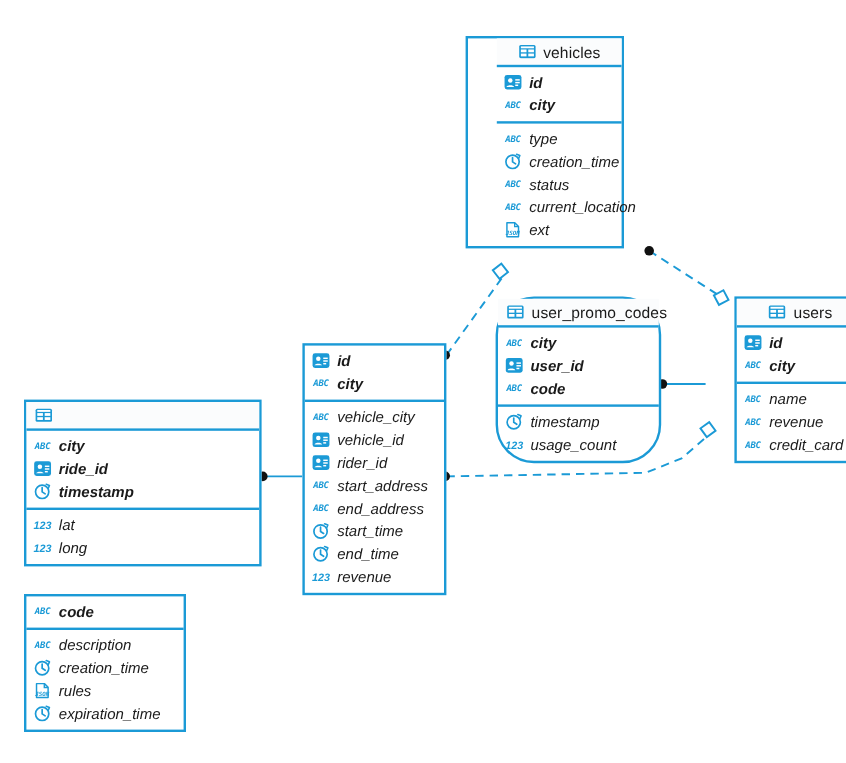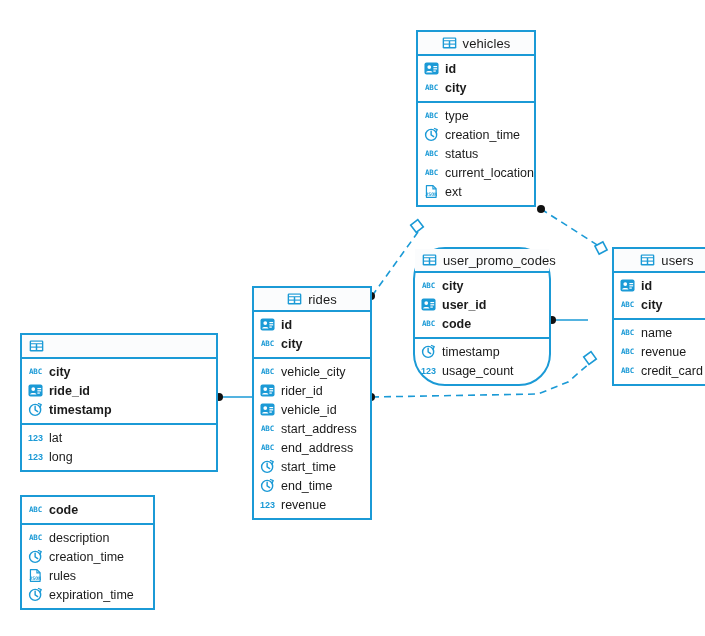--- a/index.html
+++ b/index.html
@@ -30,21 +30,21 @@
     align-items:center;
     justify-content:center;
     gap:6px;
     padding:0 7px;
     box-sizing:border-box;
   }
   .tbl-head.left{justify-content:flex-start;}
   .tbl-name{
     font-size:13px;color:#1a1a1a;white-space:nowrap;letter-spacing:.1px;
   }
-  .section{padding:3px 0 4px 0;}
+  .section{padding:3px 0 4px 0;font-style:italic;}
   .section.keys{border-bottom:2px solid #1b9ad6;}
   .row{
     display:flex;align-items:center;gap:6px;
     padding:0 6px;height:19px;white-space:nowrap;
   }
   .fld{font-size:12.5px;color:#1a1a1a;}
   .fld.pk{font-weight:bold;}
 
   
   .ic{flex:0 0 auto;display:inline-flex;align-items:center;justify-content:center;}
@@ -87,21 +87,21 @@
         <rect x="596.5" y="243.5" width="9" height="9" fill="#ffffff" stroke="#1b9ad6" stroke-width="1.6" transform="rotate(-28 601 248)"></rect>
       </g>
       <g>
         <polyline points="372,397 538,394 568,382 590,363" fill="none" stroke="#1b9ad6" stroke-width="1.6" stroke-dasharray="7,5"></polyline>
         <circle cx="371" cy="397" r="4" fill="#111111"></circle>
         <rect x="585.5" y="353.5" width="9" height="9" fill="#ffffff" stroke="#1b9ad6" stroke-width="1.6" transform="rotate(-36 590 358)"></rect>
       </g>
     </svg>
 
   <div id="tables-layer">
-      <div class="tbl" style="left: 416px; top: 30px; width: 120px;">
+      <div class="tbl" style="left: 388px; top: 30px; width: 132px; padding-left: 24px;">
         <div class="tbl-head">
           <span class="ic ic-grid">
             <svg viewBox="0 0 16 13" width="15" height="12">
               <rect x="0.6" y="0.6" width="14.8" height="11.8" rx="1.4" fill="#1b9ad6"></rect>
               <rect x="2.1" y="4.6" width="5.1" height="2.5" fill="#fff"></rect>
               <rect x="8.8" y="4.6" width="5.1" height="2.5" fill="#fff"></rect>
               <rect x="2.1" y="8.3" width="5.1" height="2.5" fill="#fff"></rect>
               <rect x="8.8" y="8.3" width="5.1" height="2.5" fill="#fff"></rect>
               <rect x="2.1" y="1.8" width="11.8" height="1.7" fill="#fff"></rect>
             </svg>
@@ -258,33 +258,20 @@
             <span class="ic ic-abc">ABC</span>
             <span class="fld">revenue</span>
           </div>
           <div class="row">
             <span class="ic ic-abc">ABC</span>
             <span class="fld">credit_card</span>
           </div>
         </div>
       </div>
       <div class="tbl" style="left: 252px; top: 286px; width: 120px;">
-        <div class="tbl-head">
-          <span class="ic ic-grid">
-            <svg viewBox="0 0 16 13" width="15" height="12">
-              <rect x="0.6" y="0.6" width="14.8" height="11.8" rx="1.4" fill="#1b9ad6"></rect>
-              <rect x="2.1" y="4.6" width="5.1" height="2.5" fill="#fff"></rect>
-              <rect x="8.8" y="4.6" width="5.1" height="2.5" fill="#fff"></rect>
-              <rect x="2.1" y="8.3" width="5.1" height="2.5" fill="#fff"></rect>
-              <rect x="8.8" y="8.3" width="5.1" height="2.5" fill="#fff"></rect>
-              <rect x="2.1" y="1.8" width="11.8" height="1.7" fill="#fff"></rect>
-            </svg>
-          </span>
-          <span class="tbl-name">rides</span>
-        </div>
         <div class="section keys">
           <div class="row">
             <span class="ic ic-box">
               <svg viewBox="0 0 16 16" width="15" height="15">
                 <rect x="0.5" y="1.5" width="15" height="13" rx="2.2" fill="#1b9ad6"></rect>
                 <circle cx="5.6" cy="6.4" r="2.0" fill="#fff"></circle>
                 <path d="M2.2 12.2c0.5-2.0 6.3-2.0 6.8 0z" fill="#fff"></path>
                 <rect x="10.0" y="5.3" width="4.0" height="1.3" fill="#fff"></rect>
                 <rect x="10.0" y="7.7" width="4.0" height="1.3" fill="#fff"></rect>
                 <rect x="10.0" y="10.1" width="2.6" height="1.3" fill="#fff"></rect>
@@ -306,34 +293,34 @@
             <span class="ic ic-box">
               <svg viewBox="0 0 16 16" width="15" height="15">
                 <rect x="0.5" y="1.5" width="15" height="13" rx="2.2" fill="#1b9ad6"></rect>
                 <circle cx="5.6" cy="6.4" r="2.0" fill="#fff"></circle>
                 <path d="M2.2 12.2c0.5-2.0 6.3-2.0 6.8 0z" fill="#fff"></path>
                 <rect x="10.0" y="5.3" width="4.0" height="1.3" fill="#fff"></rect>
                 <rect x="10.0" y="7.7" width="4.0" height="1.3" fill="#fff"></rect>
                 <rect x="10.0" y="10.1" width="2.6" height="1.3" fill="#fff"></rect>
               </svg>
             </span>
+            <span class="fld">vehicle_id</span>
+          </div>
+          <div class="row">
+            <span class="ic ic-box">
+              <svg viewBox="0 0 16 16" width="15" height="15">
+                <rect x="0.5" y="1.5" width="15" height="13" rx="2.2" fill="#1b9ad6"></rect>
+                <circle cx="5.6" cy="6.4" r="2.0" fill="#fff"></circle>
+                <path d="M2.2 12.2c0.5-2.0 6.3-2.0 6.8 0z" fill="#fff"></path>
+                <rect x="10.0" y="5.3" width="4.0" height="1.3" fill="#fff"></rect>
+                <rect x="10.0" y="7.7" width="4.0" height="1.3" fill="#fff"></rect>
+                <rect x="10.0" y="10.1" width="2.6" height="1.3" fill="#fff"></rect>
+              </svg>
+            </span>
             <span class="fld">rider_id</span>
-          </div>
-          <div class="row">
-            <span class="ic ic-box">
-              <svg viewBox="0 0 16 16" width="15" height="15">
-                <rect x="0.5" y="1.5" width="15" height="13" rx="2.2" fill="#1b9ad6"></rect>
-                <circle cx="5.6" cy="6.4" r="2.0" fill="#fff"></circle>
-                <path d="M2.2 12.2c0.5-2.0 6.3-2.0 6.8 0z" fill="#fff"></path>
-                <rect x="10.0" y="5.3" width="4.0" height="1.3" fill="#fff"></rect>
-                <rect x="10.0" y="7.7" width="4.0" height="1.3" fill="#fff"></rect>
-                <rect x="10.0" y="10.1" width="2.6" height="1.3" fill="#fff"></rect>
-              </svg>
-            </span>
-            <span class="fld">vehicle_id</span>
           </div>
           <div class="row">
             <span class="ic ic-abc">ABC</span>
             <span class="fld">start_address</span>
           </div>
           <div class="row">
             <span class="ic ic-abc">ABC</span>
             <span class="fld">end_address</span>
           </div>
           <div class="row">

